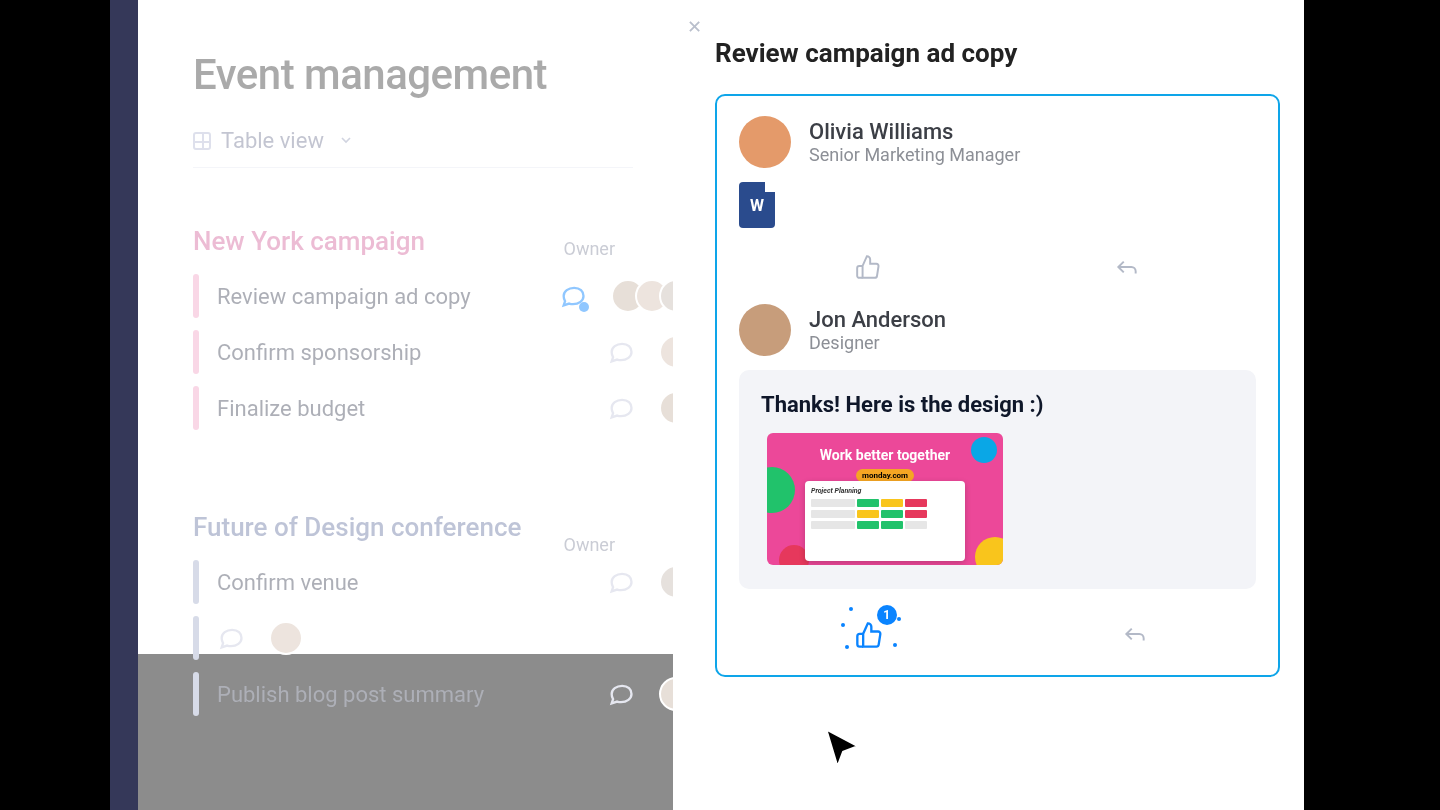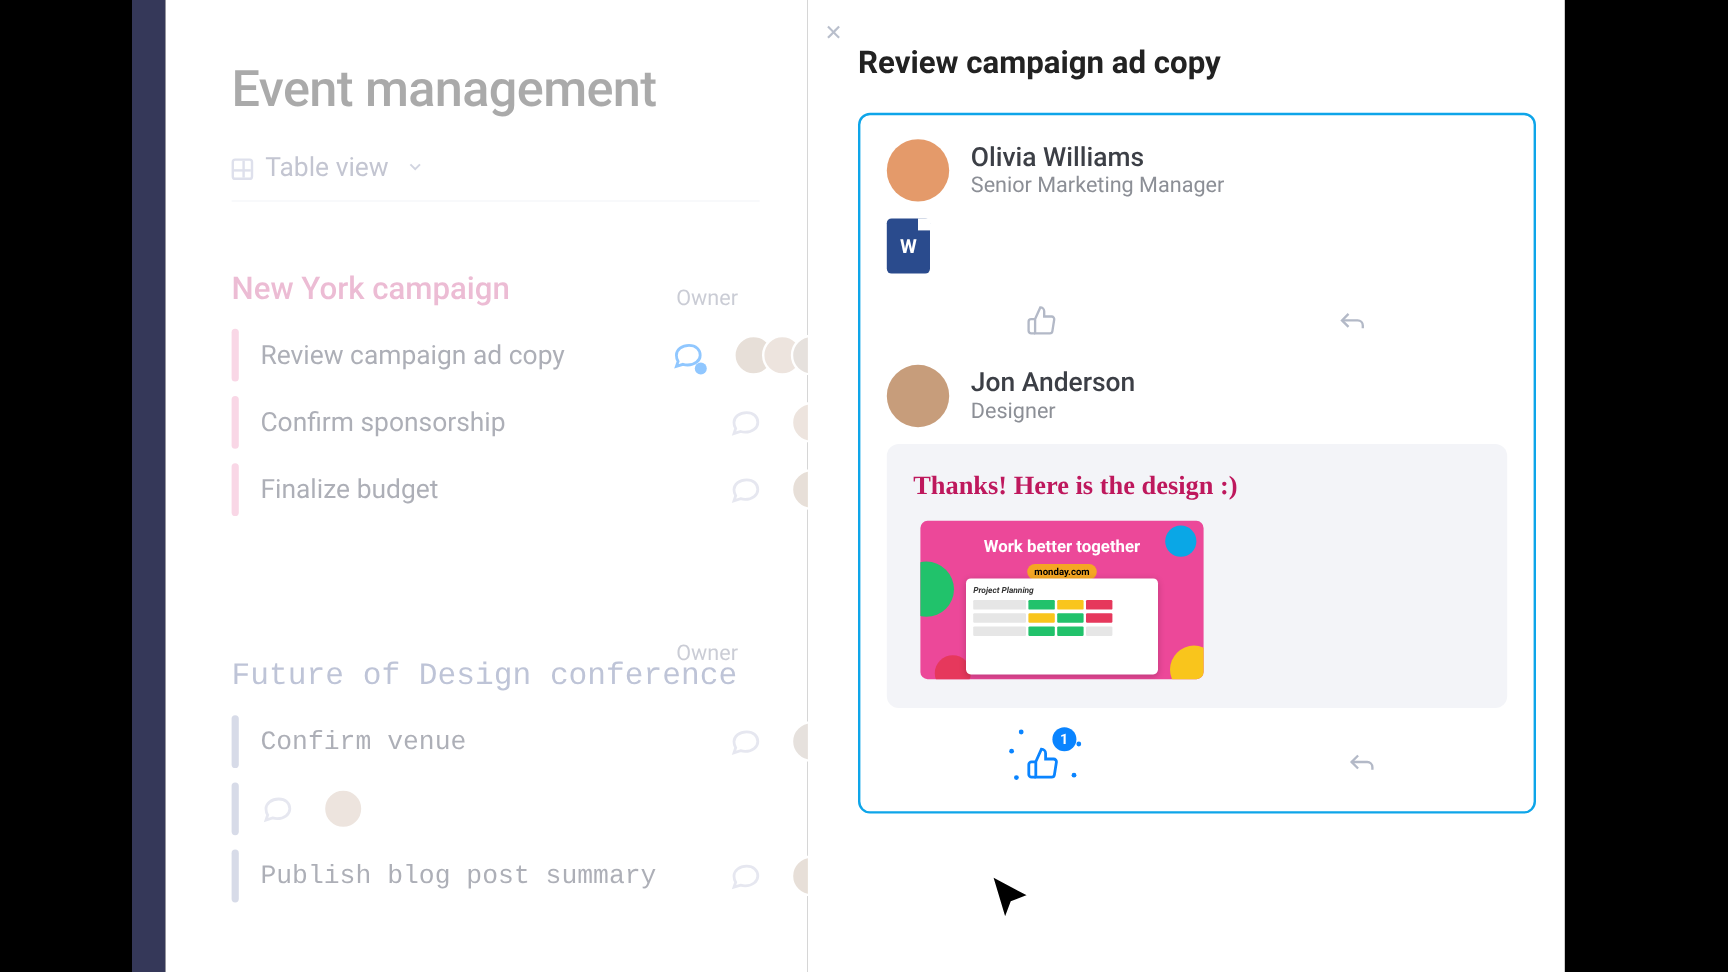--- a/index.html
+++ b/index.html
@@ -1,20 +1,20 @@
 <!DOCTYPE html>
 <html><head>
 <meta charset="utf-8">
 <style>
   * { box-sizing: border-box; margin: 0; padding: 0; }
   html, body { width: 1440px; height: 810px; font-family: -apple-system, BlinkMacSystemFont, "Segoe UI", Roboto, Helvetica, Arial, sans-serif; background:#000; }
   .stage { position: relative; width:1440px; height:810px; background:#000; overflow:hidden; }
   .sidebar-strip { position:absolute; left:110px; top:0; width:28px; height:810px; background:#353859; z-index:1; }
   
-  .left-panel { position:absolute; left:138px; top:0; width:535px; height:810px; background:#fff; z-index:1; }
+  .left-panel { position:absolute; left:138px; top:0; width:535px; height:654px; background:#fff; z-index:1; }
   .left-overlay { position:absolute; left:138px; top:0; width:535px; height:810px; background:rgba(255,255,255,0.55); z-index:3; pointer-events:none;}
   .page-title { position:absolute; left:55px; top:50px; font-size:42px; font-weight:500; color:#444; letter-spacing:-0.5px;}
   .view-switch { position:absolute; left:55px; top:128px; display:flex; align-items:center; gap:10px; color:#7a7f9a; font-size:22px; padding-bottom:14px; border-bottom:1px solid #e6e9f2; width:440px;}
   .view-switch .tbl { width:18px; height:18px; border:2px solid #b5bbd4; border-radius:3px; position:relative;}
   .view-switch .tbl::before{content:"";position:absolute;left:0;right:0;top:50%;border-top:2px solid #b5bbd4;}
   .view-switch .tbl::after{content:"";position:absolute;top:0;bottom:0;left:50%;border-left:2px solid #b5bbd4;}
   .view-switch .chev { margin-left:4px; }
   .group { position:absolute; left:55px; width:500px; }
   .group-title { font-size:26px; font-weight:500; margin-bottom:12px; }
   .g-pink .group-title { color:#d66aa0; }
@@ -43,21 +43,21 @@
   .post-text { font-size:22px; font-weight:700; color:#222; line-height:1.35; margin-bottom:18px;}
   .post-text .mention { color:#0ea5e9; }
   .attach { width:36px; height:46px; background:#2a4b8d; border-radius:4px 4px 4px 4px; position:relative; display:flex; align-items:center; justify-content:center; margin-bottom:20px;}
   .attach::before{content:"";position:absolute;right:0;top:0;width:10px;height:10px;background:#fff;}
   .attach span{color:#fff;font-weight:700;font-size:16px;}
   .card-actions { display:flex; justify-content:space-around; padding:6px 0 2px 0; border-top:0;}
   .act { color:#b3b9c7; }
   .act svg{width:26px;height:26px;stroke:#b3b9c7;fill:none;stroke-width:1.8;}
   .reply-block { margin-top:18px; }
   .reply-body { margin-top:14px; background:#f3f4f8; border-radius:10px; padding:22px 22px 18px 22px; }
-  .reply-text { font-size:22px; font-weight:700; color:#be185d; margin-bottom:16px;font-family:Liberation Serif, serif;}
+  .reply-text { font-size:22px; font-weight:700; color:#0f172a; margin-bottom:16px;}
   .design-thumb { width:236px; height:132px; background:#ec4899; border-radius:6px; position:relative; overflow:hidden; margin:0 0 6px 6px; display:flex; flex-direction:column; align-items:center; padding-top:14px;}
   .design-thumb .tag{ color:#fff; font-size:14px; font-weight:700;}
   .design-thumb .pill{ margin-top:6px; background:#f5a623; color:#000; font-size:8px; padding:2px 6px; border-radius:8px; font-weight:700;text-align:right;}
   .design-thumb .mini{ position:absolute; left:38px; bottom:4px; width:160px; height:80px; background:#fff; border-radius:4px; box-shadow:0 2px 6px rgba(0,0,0,.2); padding:6px;font-style:italic;}
   .design-thumb .mini .mt{font-size:7px;font-weight:700;color:#333;}
   .design-thumb .rows{display:flex;gap:2px;margin-top:4px;}
   .design-thumb .rows span{display:block;height:8px;border-radius:1px;}
   .design-thumb .circ{position:absolute;border-radius:50%;}
   .reply-actions { display:flex; justify-content:space-around; margin-top:14px; position:relative;}
   .like-burst { position:relative; width:60px; height:60px; }
@@ -128,21 +128,21 @@
             </svg>
         </div>
         <div class="avatar-stack">
             <div class="av a1"></div>
           </div>
       </div>
     </div>
 
     <div class="owner-label2">Owner</div>
 
-    <div class="group g-blue" style="top:548px;font-family:Liberation Mono, monospace;">
+    <div class="group g-blue" style="top:512px;">
       <div class="group-title">Future of Design conference</div>
       <div class="task-row">
         <div class="bar"></div>
         <div class="task-name">Confirm venue</div>
         <div class="chat-icon"><svg viewBox="0 0 24 24" fill="none" stroke="#c7cbdd" stroke-width="2">
               <path d="M21 12c0 4-4 7-9 7-1.2 0-2.3-.2-3.3-.5L4 20l1.2-3.6C4.4 15.2 4 13.7 4 12c0-4 4-7 9-7s8 3 8 7z"></path>
             </svg></div>
         <div class="avatar-stack">
             <div class="av a3"></div>
           </div>

